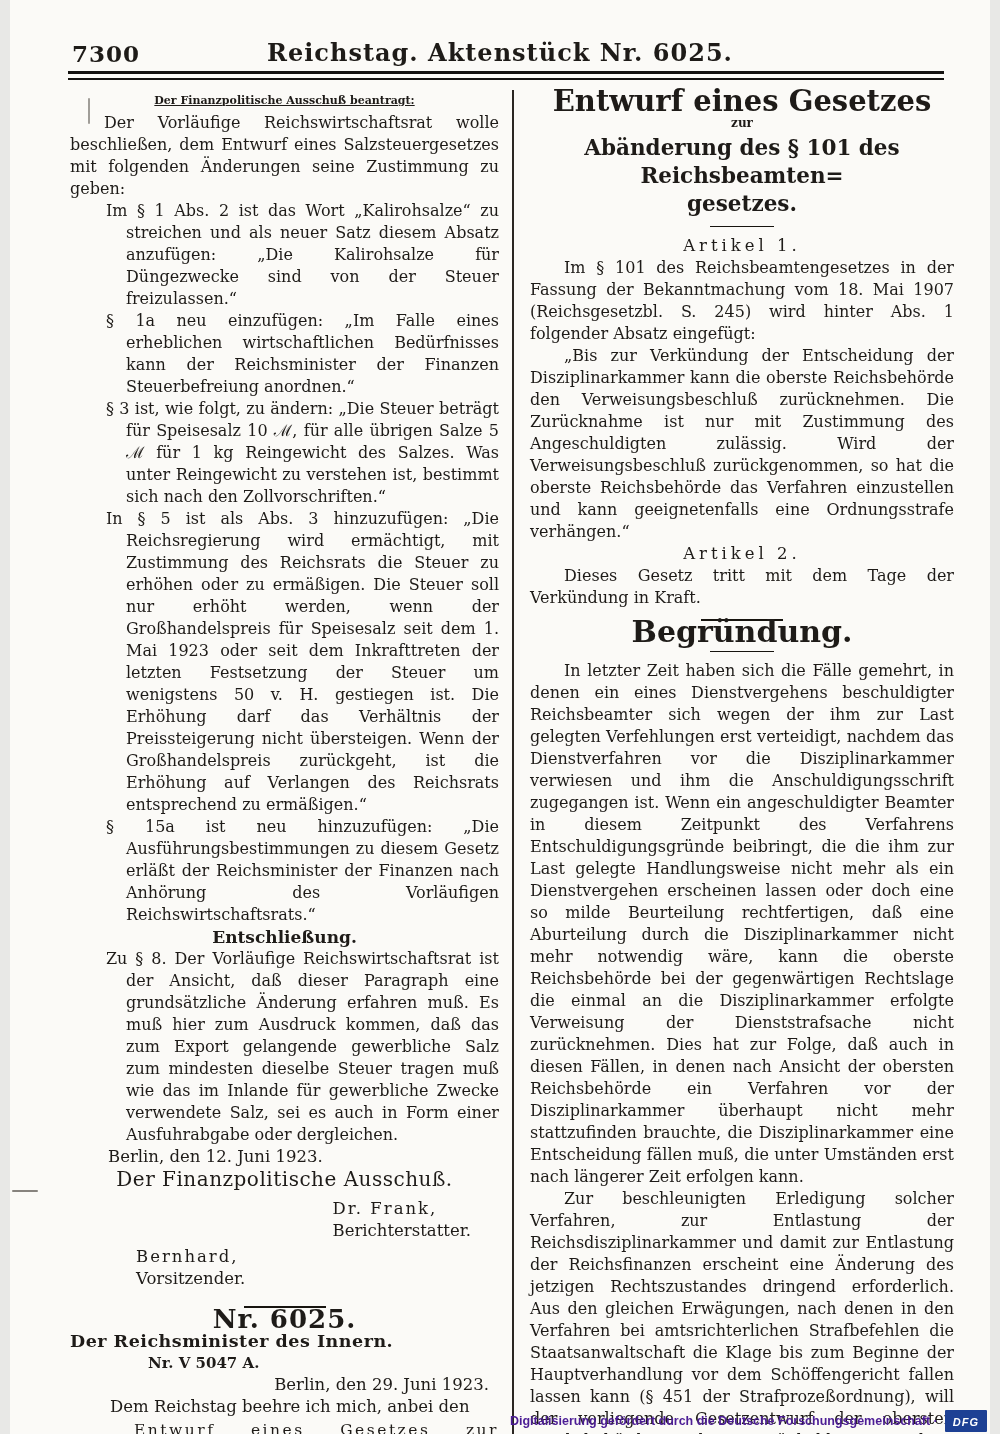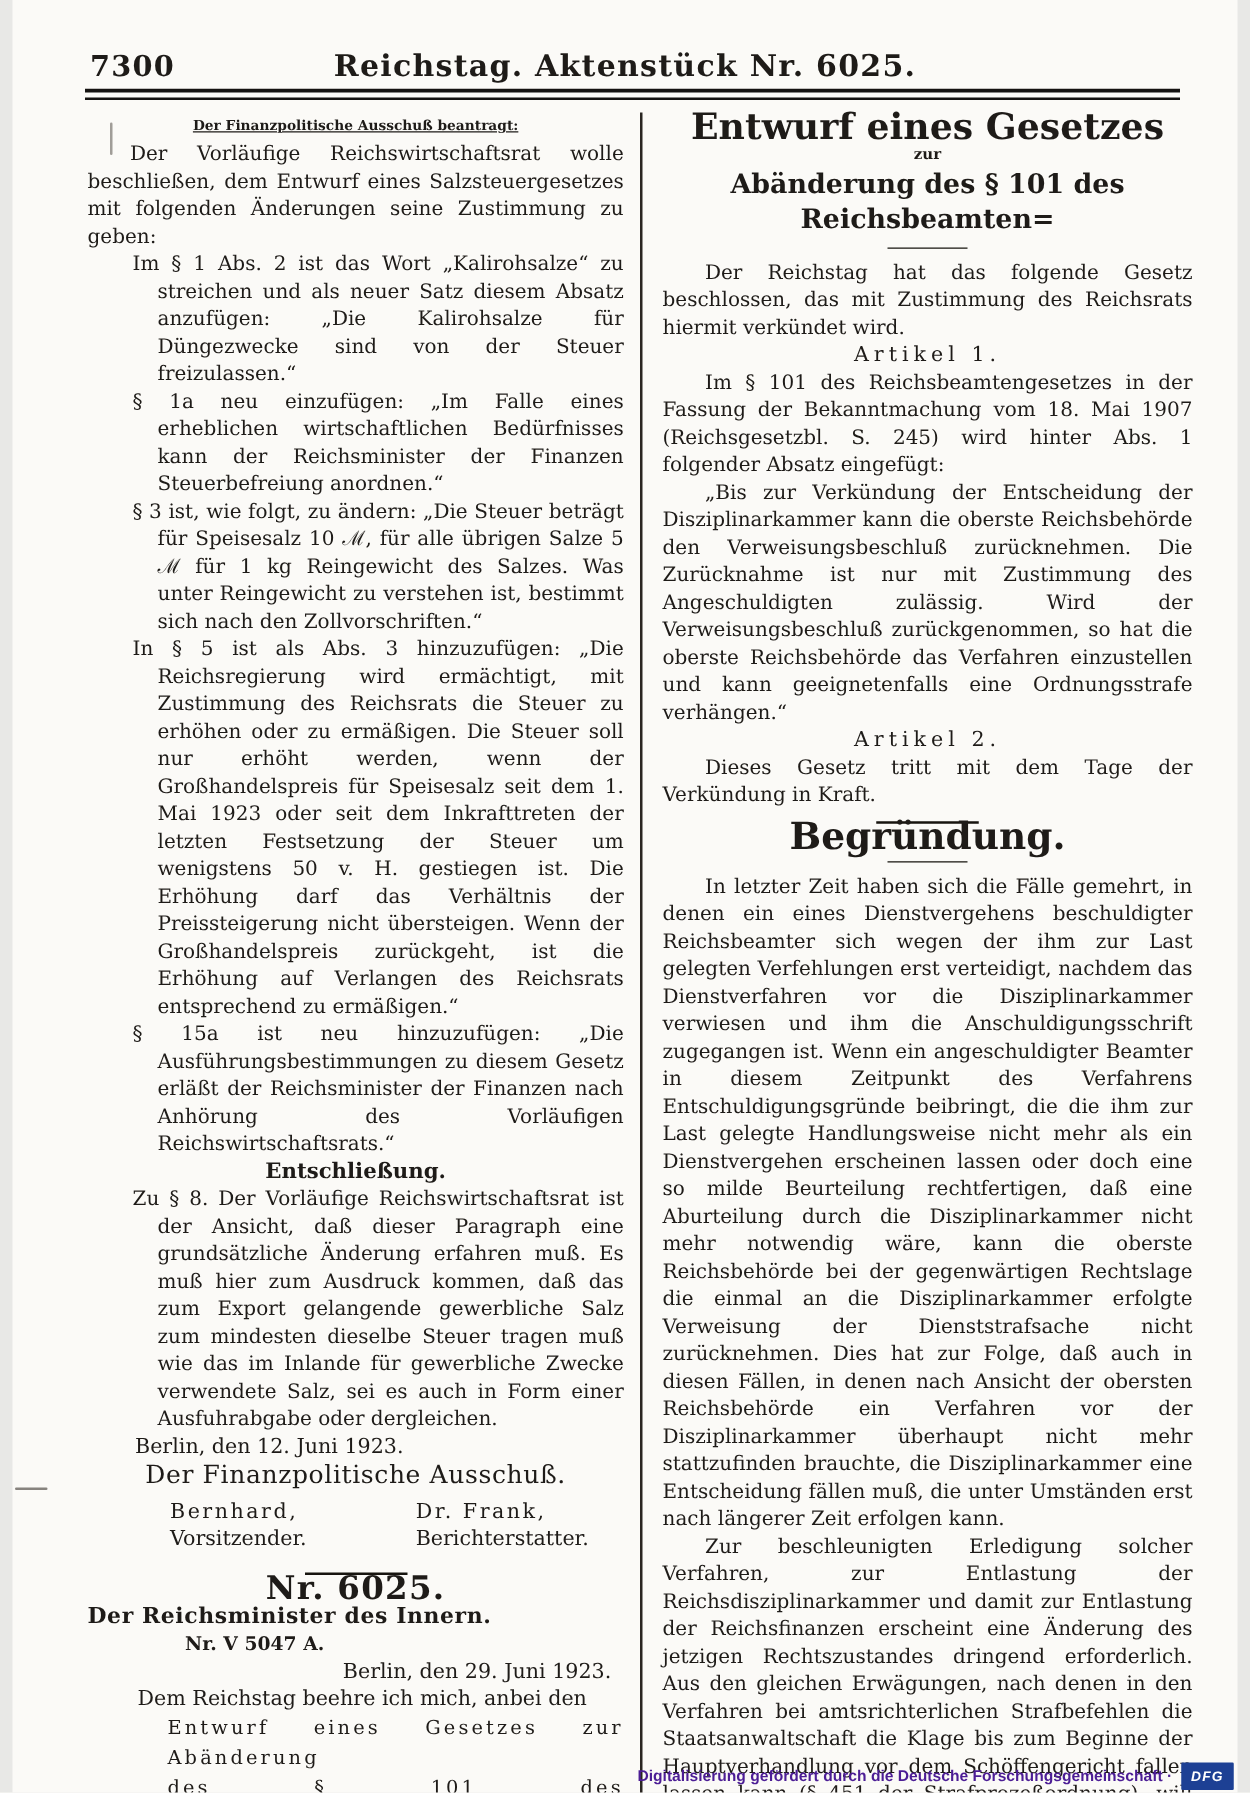--- a/index.html
+++ b/index.html
@@ -29,21 +29,21 @@
   .indent{text-indent:34px;}
   
   .motion-heading{font-size:11px;font-weight:bold;text-align:center;
     text-decoration:underline;margin:2px 0 8px 0;}
   .motion-item{padding-left:56px;text-indent:-20px;margin:7px 0;}
   .hang{padding-left:56px;text-indent:-20px;}
   .sub-heading{font-size:17px;font-weight:bold;text-align:center;margin:10px 0 4px 0;}
   .date-line{margin-top:14px;padding-left:38px;font-size:16.5px;}
   .committee-name{text-align:center;font-size:20px;margin-top:16px;letter-spacing:.5px;}
   .sig-row{display:flex;justify-content:space-between;margin-top:8px;font-size:16.5px;}
-  .sig-left{margin-left:66px;}
+  .sig-left{margin-left:66px;margin-top:48px;}
   .sig-right{margin-right:28px;}
   .sig-name{letter-spacing:2px;}
   .rule-short{width:82px;border-top:2px solid #17140f;margin:16px auto 0 auto;height:0;}
   .rule-thin{width:64px;border-top:1.5px solid #17140f;margin:8px auto 0 auto;height:0;}
   .nr-heading{text-align:center;font-size:26px;font-weight:bold;margin:34px 0 14px 0;letter-spacing:1px;}
   .minister{font-size:17.5px;font-weight:bold;letter-spacing:.5px;}
   .file-no{font-size:15px;font-weight:bold;padding-left:78px;margin-top:2px;}
   .letter-date{text-align:right;padding-right:10px;font-size:16.5px;margin-top:16px;}
   .letter-open{margin-top:12px;text-indent:40px;font-size:16.5px;}
   .subject{padding-left:64px;letter-spacing:2.5px;font-size:15.5px;line-height:24px;margin-top:6px;}
@@ -121,24 +121,24 @@
       <p class="subject">Entwurf eines Gesetzes zur Abänderung</p>
       <p class="subject">des § 101 des Reichsbeamtengesetzes</p>
 
     </div>
 
     <div class="col col-right body-text">
 
       <p class="law-title1">Entwurf eines Gesetzes</p>
       <p class="law-title2">zur</p>
       <p class="law-title3">Abänderung des § 101 des Reichsbeamten=</p>
+      <p class="law-title3" style="margin-top:0;">gesetzes.</p>
       <div class="rule-thin"></div>
 
       <div class="spacer-sm"></div>
-      <p class="body-text indent">Der Reichstag hat das folgende Gesetz beschlossen, das mit Zustimmung des Reichsrats hiermit verkündet wird.</p>
 
       <p class="artikel">Artikel 1.</p>
       <p class="body-text indent">Im § 101 des Reichsbeamtengesetzes in der Fassung der Bekanntmachung vom 18. Mai 1907 (Reichsgesetzbl. S. 245) wird hinter Abs. 1 folgender Absatz eingefügt:</p>
       <p class="body-text indent">„Bis zur Verkündung der Entscheidung der Disziplinarkammer kann die oberste Reichsbehörde den Verweisungsbeschluß zurücknehmen.  Die Zurücknahme ist nur mit Zustimmung des Angeschuldigten zulässig.  Wird der Verweisungsbeschluß zurückgenommen, so hat die oberste Reichsbehörde das Verfahren einzustellen und kann geeignetenfalls eine Ordnungsstrafe verhängen.“</p>
 
       <p class="artikel">Artikel 2.</p>
       <p class="body-text indent">Dieses Gesetz tritt mit dem Tage der Verkündung in Kraft.</p>
 
       <div class="rule-short" style="margin-top:10px;"></div>
 

